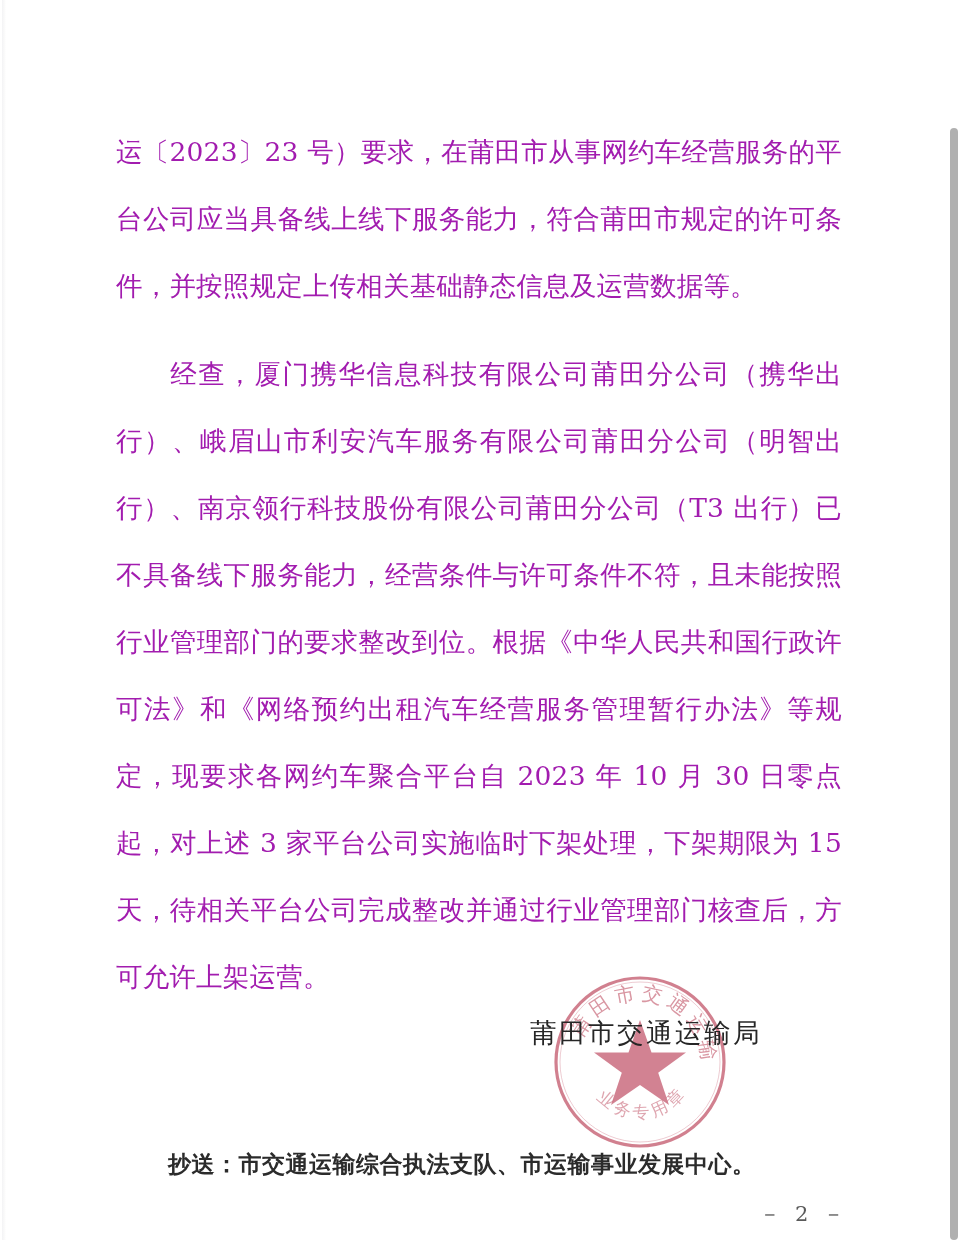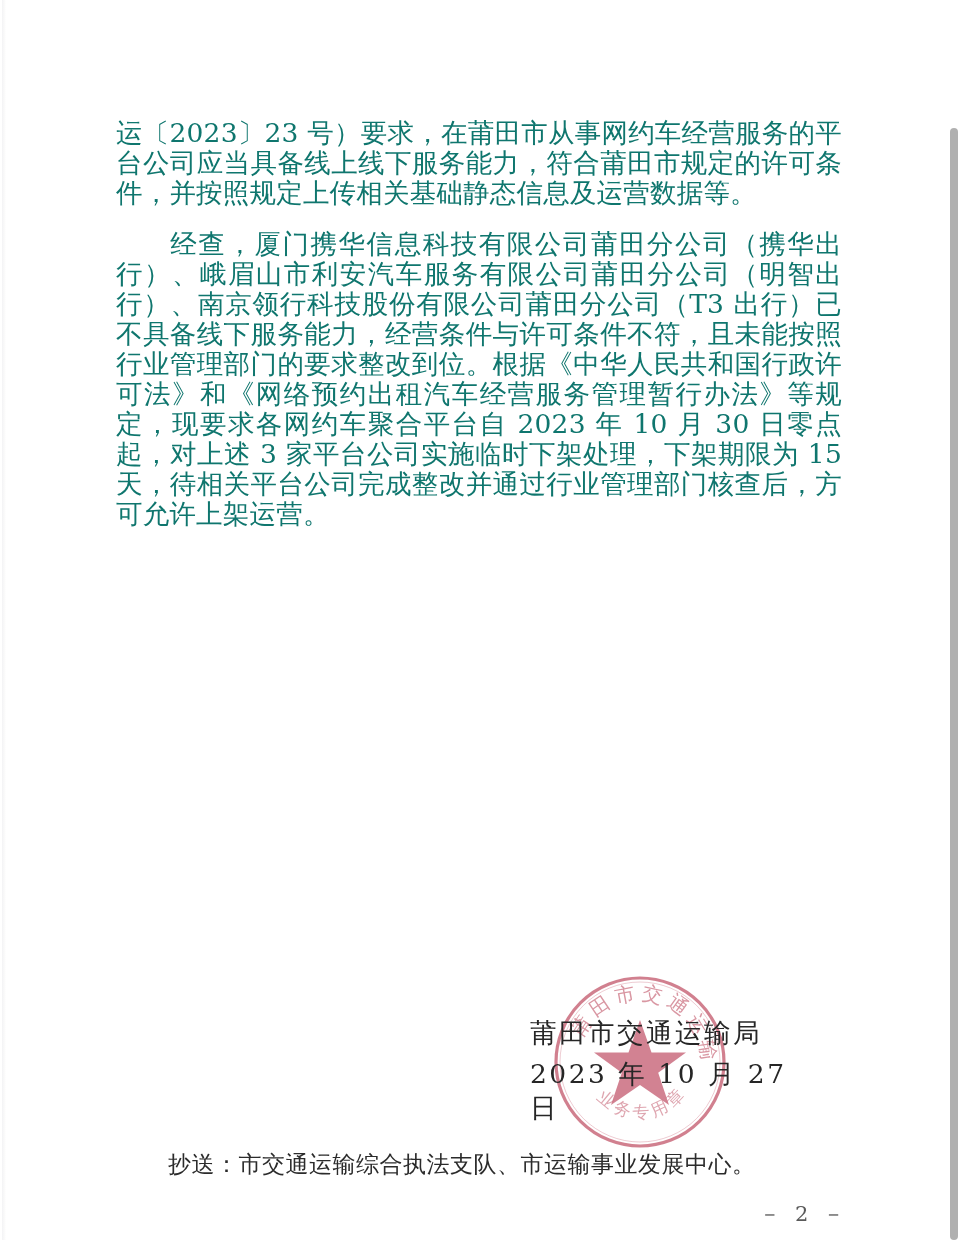--- a/index.html
+++ b/index.html
@@ -52,22 +52,22 @@
   
   #doc-body {
     position: absolute;
     left: 116px;
     top: 118px;
     width: 726px;
   }
   .para {
     margin: 0 0 6px 0;
     font-size: 26.5px;
-    line-height: 30px;
-    color: #0f766e;
+    line-height: 67px;
+    color: #a21caf;
     text-align: justify;
     text-justify: inter-ideograph;
     letter-spacing: 0.2px;
     font-weight: 500;
   }
   .para.indent { text-indent: 2.05em; margin-top: 21px; }
   .para.cont   { text-indent: 0; }
 
   
   #signature-block {
@@ -115,21 +115,21 @@
 
   
   #cc-line {
     position: absolute;
     left: 168px;
     top: 1148px;
     font-size: 23px;
     line-height: 32px;
     color: #2b2b2b;
     letter-spacing: 0.5px;
-    font-weight: 400;
+    font-weight: 700;
   }
   #page-number-inner {
     position: absolute;
     right: 112px;
     top: 1200px;
     font-size: 21px;
     color: #5a5a5a;
     letter-spacing: 4px;
   }
 </style>
@@ -168,21 +168,20 @@
         </text>
 
         <text font-family="DejaVu Serif, serif" font-size="17" fill="#bf4f63" opacity="0.62" letter-spacing="4">
           <textPath href="#sealArcBottom" startOffset="22%">业务专用章</textPath>
         </text>
       </svg>
     </div>
 
     <div id="signer-name">莆田市交通运输局</div>
 
-    <div id="signer-date">2023 年 10 月 27 日</div>
 
   </div>
 
   <div id="cc-line">抄送：市交通运输综合执法支队、市运输事业发展中心。</div>
 
   <div id="page-number-inner">－ 2 －</div>
 
 </div>
 
 <div id="scrollbar-track">

